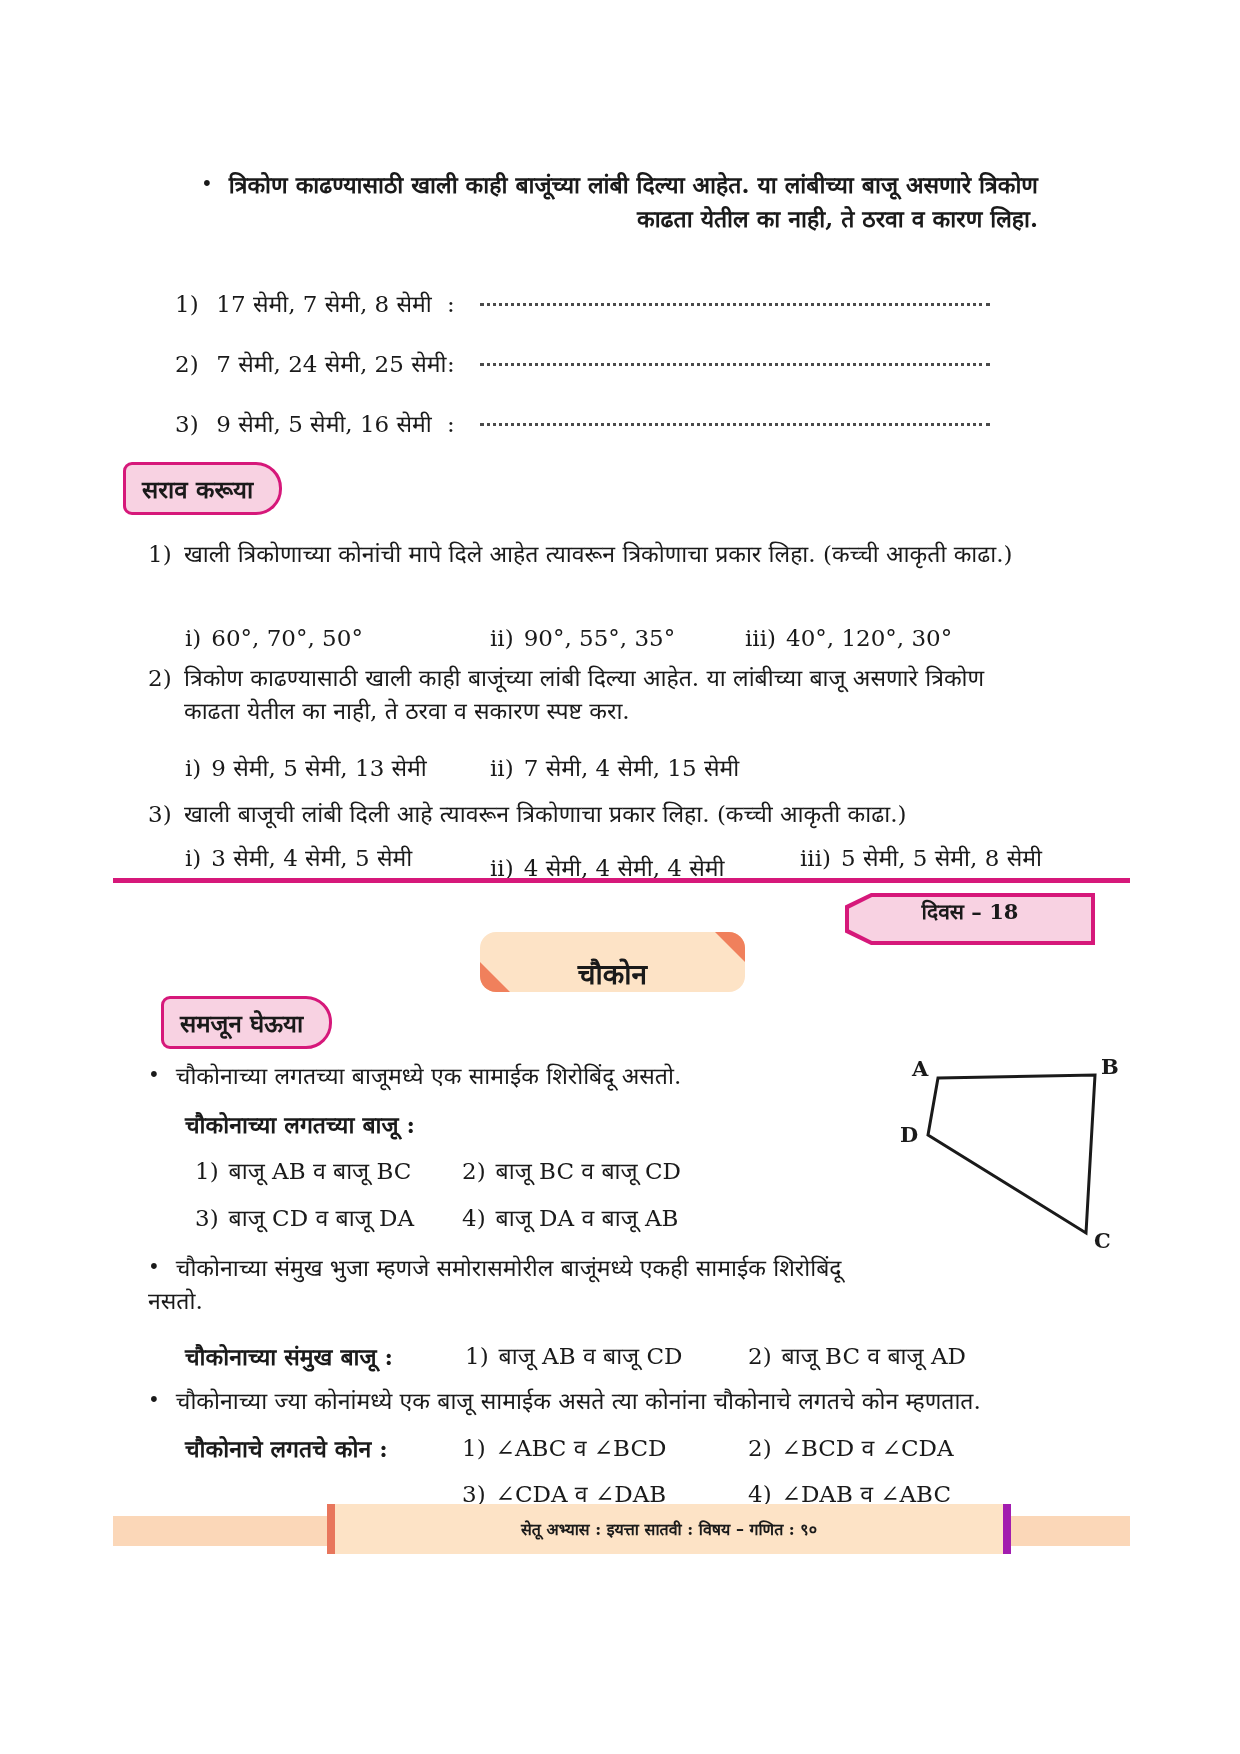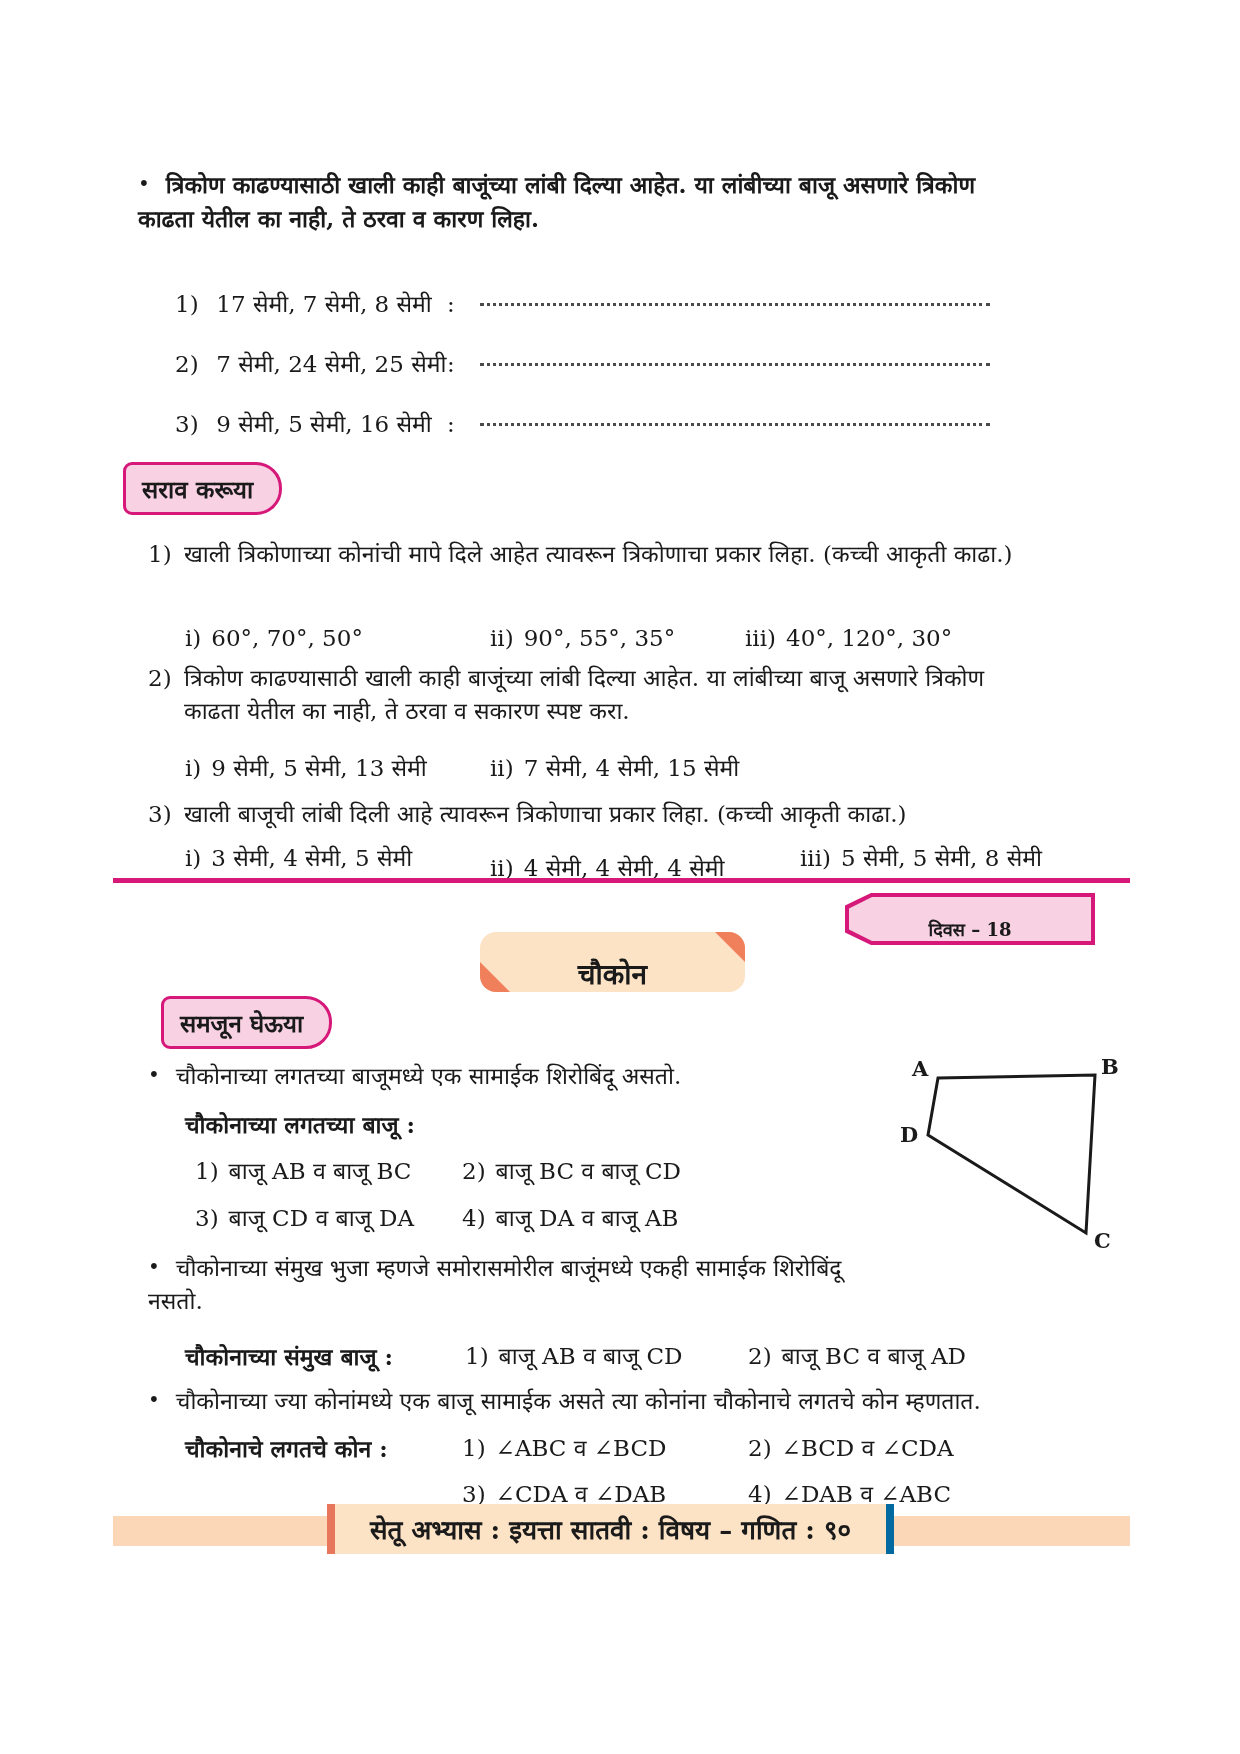--- a/index.html
+++ b/index.html
@@ -30,49 +30,49 @@
     padding:7px 26px 7px 16px;
     font-size:24px; font-weight:700; display:inline-block;
   }
 
   
   .day-badge { width:250px; height:52px; background:#d6187a;
     clip-path:polygon(26px 0, 100% 0, 100% 100%, 26px 100%, 0 76%, 0 24%); }
   .day-badge-inner { position:absolute; top:4px; left:4px; right:4px; bottom:4px;
     background:#f8d2e2;
     clip-path:polygon(23px 0, 100% 0, 100% 100%, 23px 100%, 0 74%, 0 26%);
-    display:flex; align-items:flex-end; justify-content:center;
-    font-size:18px; font-weight:700; }
+    display:flex; align-items:flex-start; justify-content:center;
+    font-size:21px; font-weight:700; }
 
   
   .chapter-box { width:265px; height:60px; background:#fde3c6; border-radius:16px;
     overflow:hidden; display:flex; align-items:center; justify-content:center;
     font-size:28px; font-weight:700; }
   .chapter-box .tri-tr { position:absolute; top:0; right:0; width:0; height:0;
     border-top:30px solid #f0805c; border-left:30px solid transparent; }
   .chapter-box .tri-bl { position:absolute; bottom:0; left:0; width:0; height:0;
     border-bottom:30px solid #f0805c; border-right:30px solid transparent; }
 
   .divider { left:113px; top:878px; width:1017px; height:5px; background:#d6187a; }
 
   .opt-label { display:inline-block; margin-right:10px; }
 
   
   .footer-strip { left:113px; top:1516px; width:1017px; height:30px; background:#fbd7b8; }
-  .footer-box { left:327px; top:1504px; width:567px; height:50px; background:#fde3c6;
-    border-left:8px solid #e8765c; border-right:8px solid #0369a1;
+  .footer-box { left:327px; top:1504px; width:684px; height:50px; background:#fde3c6;
+    border-left:8px solid #e8765c; border-right:8px solid #a21caf;
     display:flex; align-items:center; justify-content:center;
-    font-size:26px; font-weight:700; }
+    font-size:16px; font-weight:700; }
 
   svg text { font-family:"DejaVu Serif","Liberation Serif",serif; font-size:21px; font-weight:700; fill:#1a1a1a; }
 </style>
 </head>
 <body>
 
-<div class="abs txt" style="left:138px; top:168px; width:900px;">
+<div class="abs txt" style="left:138px; top:168px; width:900px;text-align:right;">
   <span class="bullet-mark">•</span><span class="bold">त्रिकोण काढण्यासाठी खाली काही बाजूंच्या लांबी दिल्या आहेत. या लांबीच्या बाजू असणारे त्रिकोण काढता येतील का नाही, ते ठरवा व कारण लिहा.</span>
 </div>
 
 <div class="abs txt ans-row" style="top:288px;">
   <span class="ans-num">1)</span>
   <span>17 सेमी, 7 सेमी, 8 सेमी</span>
   <span class="ans-colon">:</span>
   <span class="dotline"></span>
 </div>
 <div class="abs txt ans-row" style="top:348px;">

